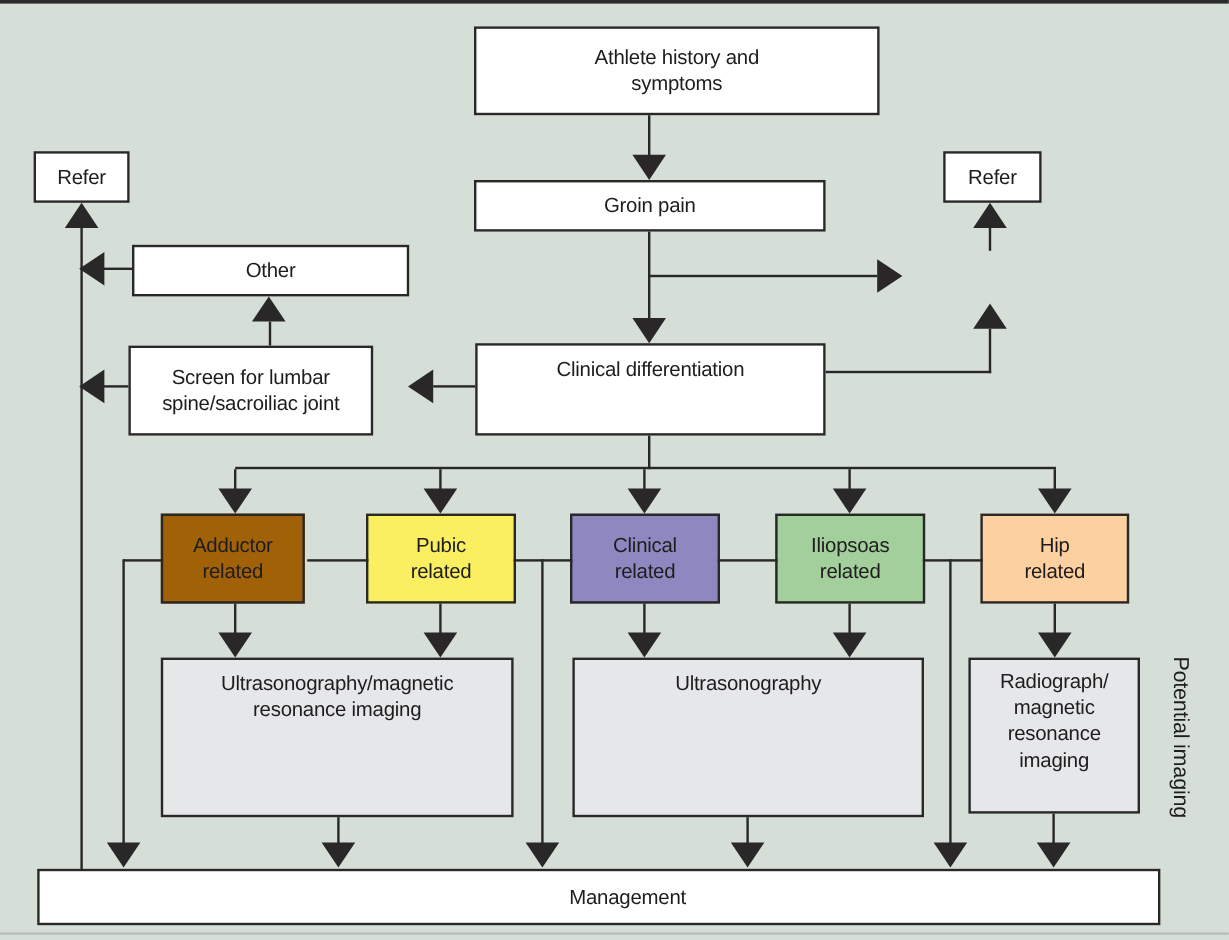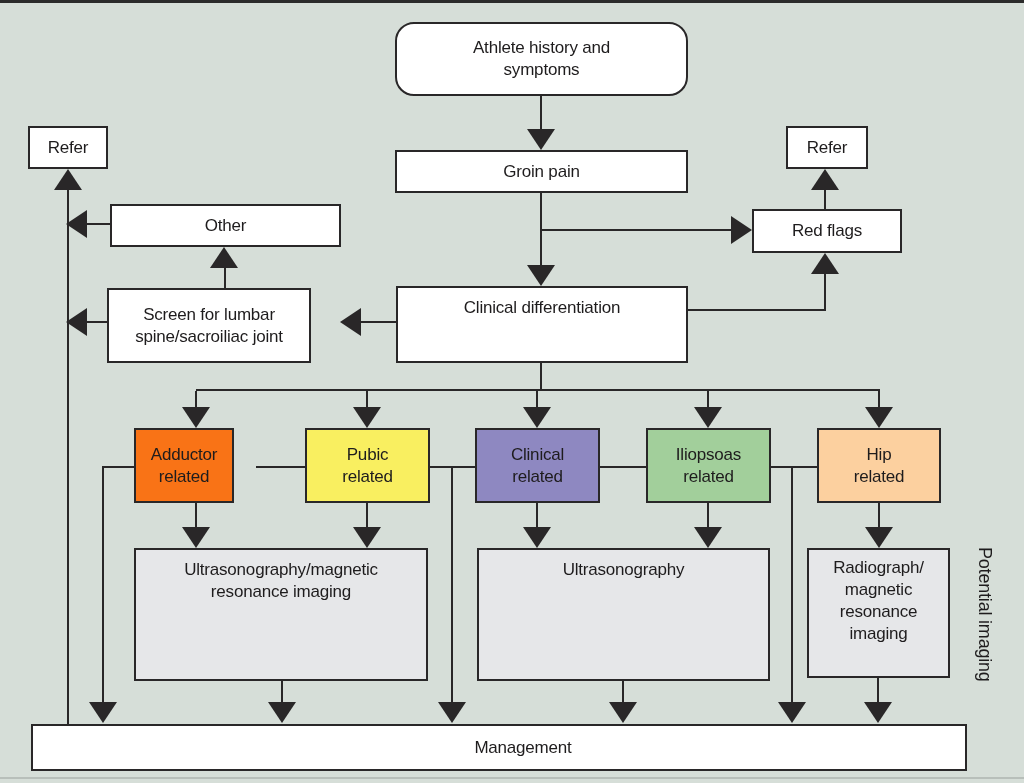--- a/index.html
+++ b/index.html
@@ -33,39 +33,38 @@
   }
 </style>
 </head>
 <body>
 
 <div class="canvas">
 
   <div class="topbar"></div>
   <div class="bottombar"></div>
 
-  <div class="box" style="left:395px;top:22px;width:293px;height:74px;border-radius:19px;">Athlete history and
+  <div class="box" style="left:395px;top:22px;width:338px;height:74px;">Athlete history and
 symptoms</div>
 
   <div class="box" style="left:395px;top:150px;width:293px;height:43px;">Groin pain</div>
 
   <div class="box" style="left:28px;top:126px;width:80px;height:43px;">Refer</div>
 
   <div class="box" style="left:786px;top:126px;width:82px;height:43px;">Refer</div>
 
   <div class="box" style="left:110px;top:204px;width:231px;height:43px;">Other</div>
 
-  <div class="box" style="left:752px;top:209px;width:150px;height:44px;">Red flags</div>
 
   <div class="box" style="left:107px;top:288px;width:204px;height:75px;">Screen for lumbar
 spine/sacroiliac joint</div>
 
   <div class="box top-align" style="left:396px;top:286px;width:292px;height:77px;">Clinical differentiation</div>
 
-  <div class="box" style="left: 134px; top: 428px; width: 100px; height: 75px; background-color: #f97316;">Adductor
+  <div class="box" style="left: 134px; top: 428px; width: 120px; height: 75px; background-color: #a16207;">Adductor
 related</div>
 
   <div class="box" style="left: 305px; top: 428px; width: 125px; height: 75px; background-color: rgb(249, 239, 96);">Pubic
 related</div>
 
   <div class="box" style="left: 475px; top: 428px; width: 125px; height: 75px; background-color: rgb(142, 136, 193);">Clinical
 related</div>
 
   <div class="box" style="left: 646px; top: 428px; width: 125px; height: 75px; background-color: rgb(162, 207, 155);">Iliopsoas
 related</div>

